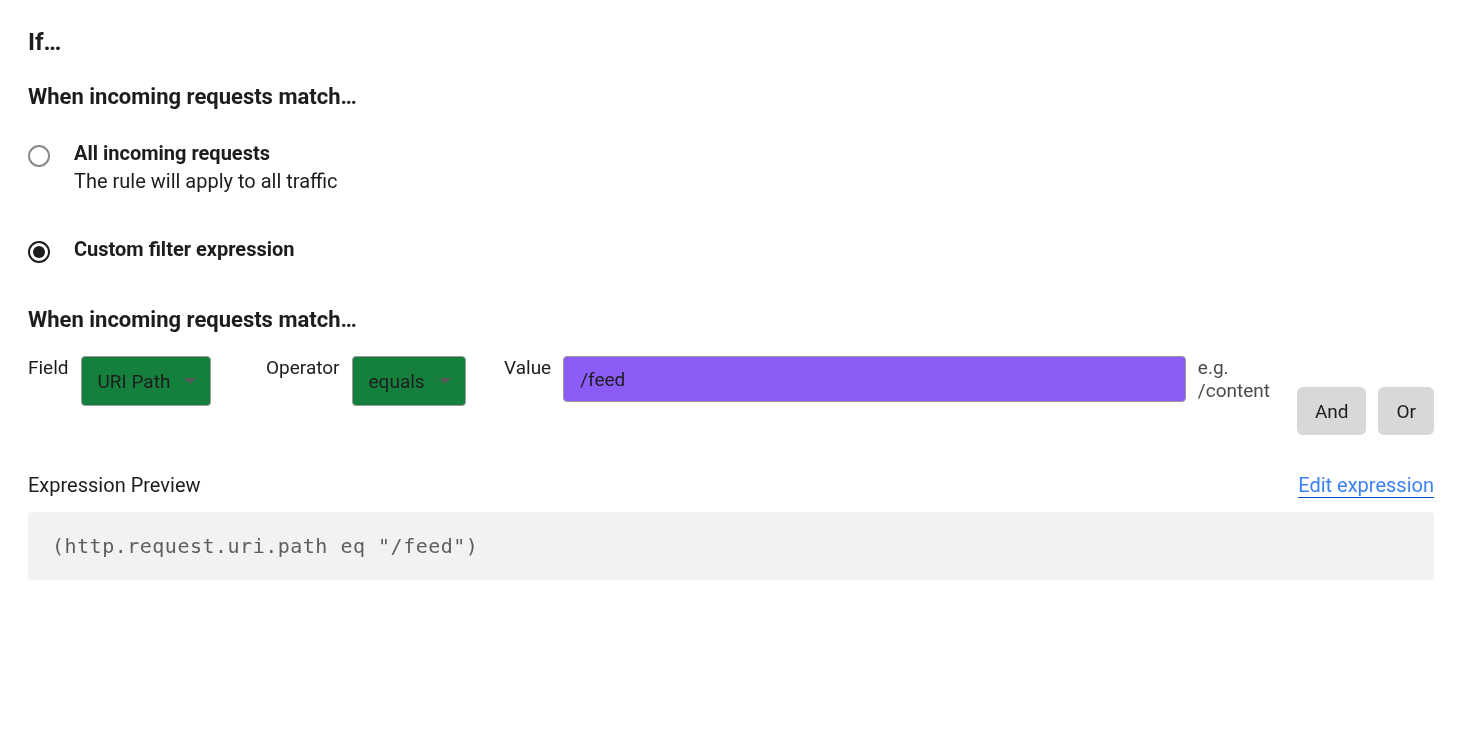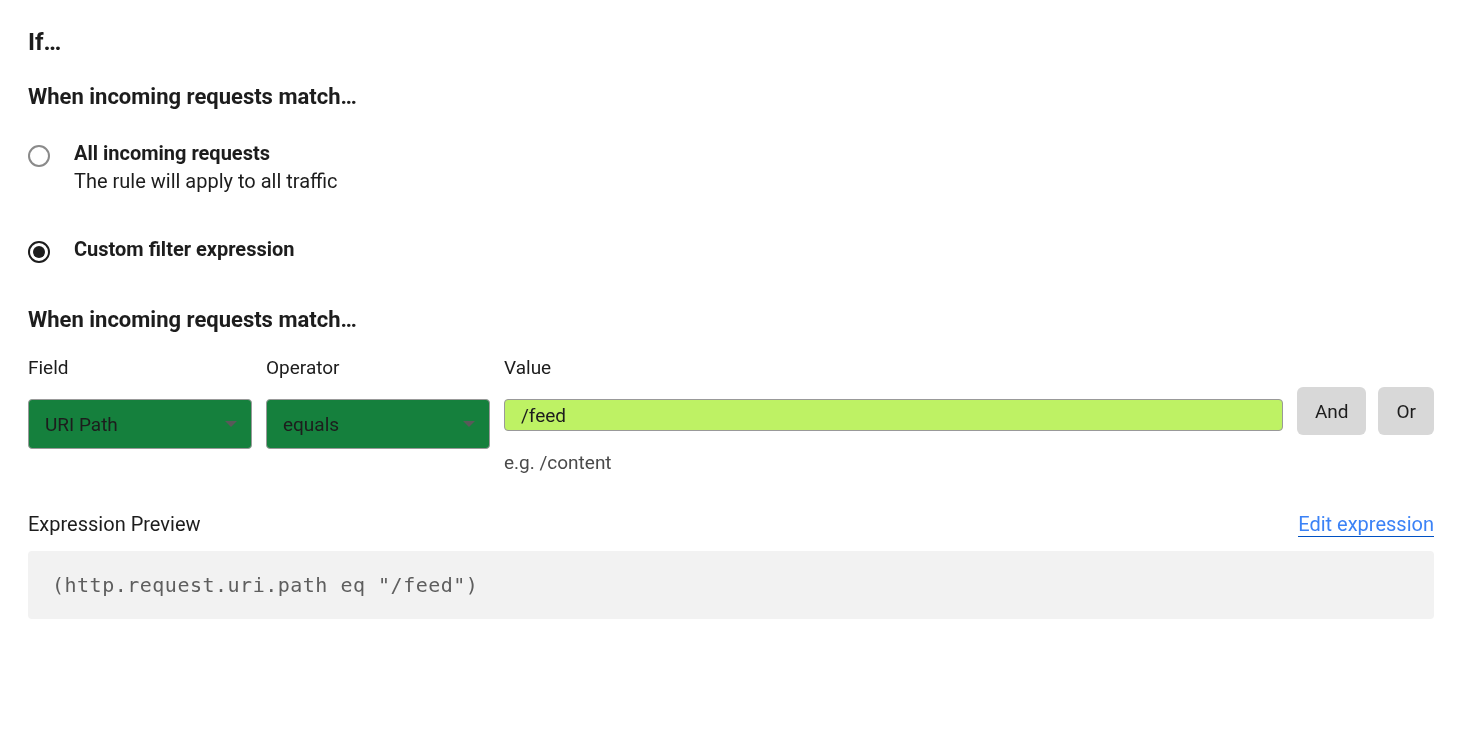--- a/index.html
+++ b/index.html
@@ -78,22 +78,22 @@
       margin-bottom: 24px;
     }
     .builder-row {
       display: flex;
       align-items: flex-start;
       gap: 14px;
       margin-bottom: 38px;
     }
     .builder-col {
       display: flex;
-      flex-direction: column;
-      gap: 20px;
+      flex-direction: row;
+      gap: 12px;
     }
     .builder-col.field { width: 224px; }
     .builder-col.operator { width: 224px; }
     .builder-col.value { flex: 1; }
     .col-label {
       font-size: 19px;
       font-weight: 400;
       color: #1d1d1d;
     }
     .select-wrap {
@@ -117,24 +117,24 @@
       right: 14px;
       top: 50%;
       transform: translateY(-50%);
       pointer-events: none;
     }
     .select-caret svg {
       display: block;
     }
     .text-input {
       width: 100%;
-      height: 32px;
+      height: 46px;
       border: 1px solid #999;
       border-radius: 4px;
-      background: #bef264;
+      background: #8b5cf6;
       padding: 0 16px;
       font-size: 19px;
       color: #1d1d1d;
       font-family: inherit;
     }
     .hint-text {
       font-size: 19px;
       color: #4a4a4a;
     }
     .btn-group {

